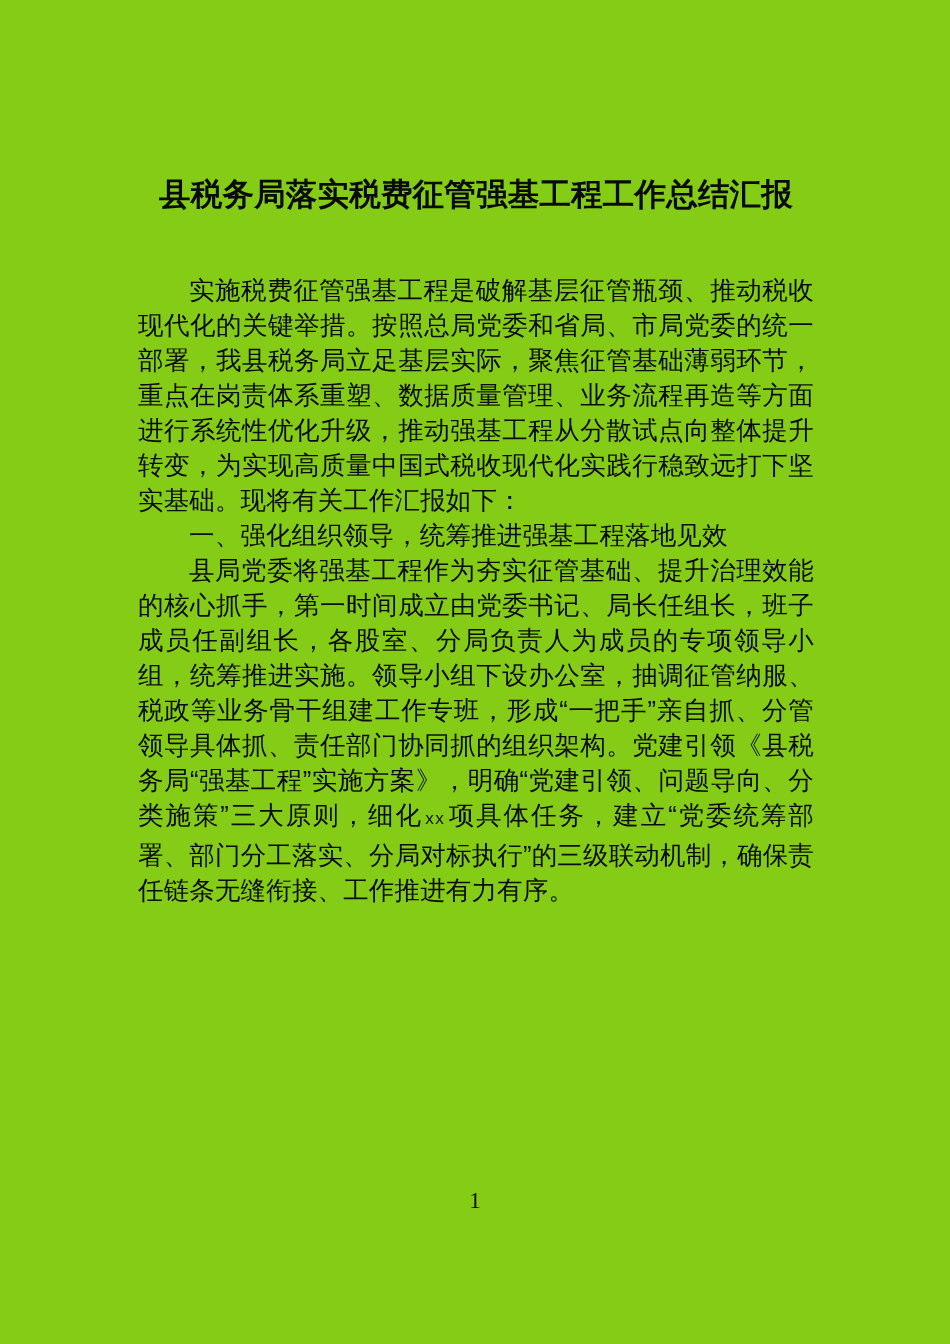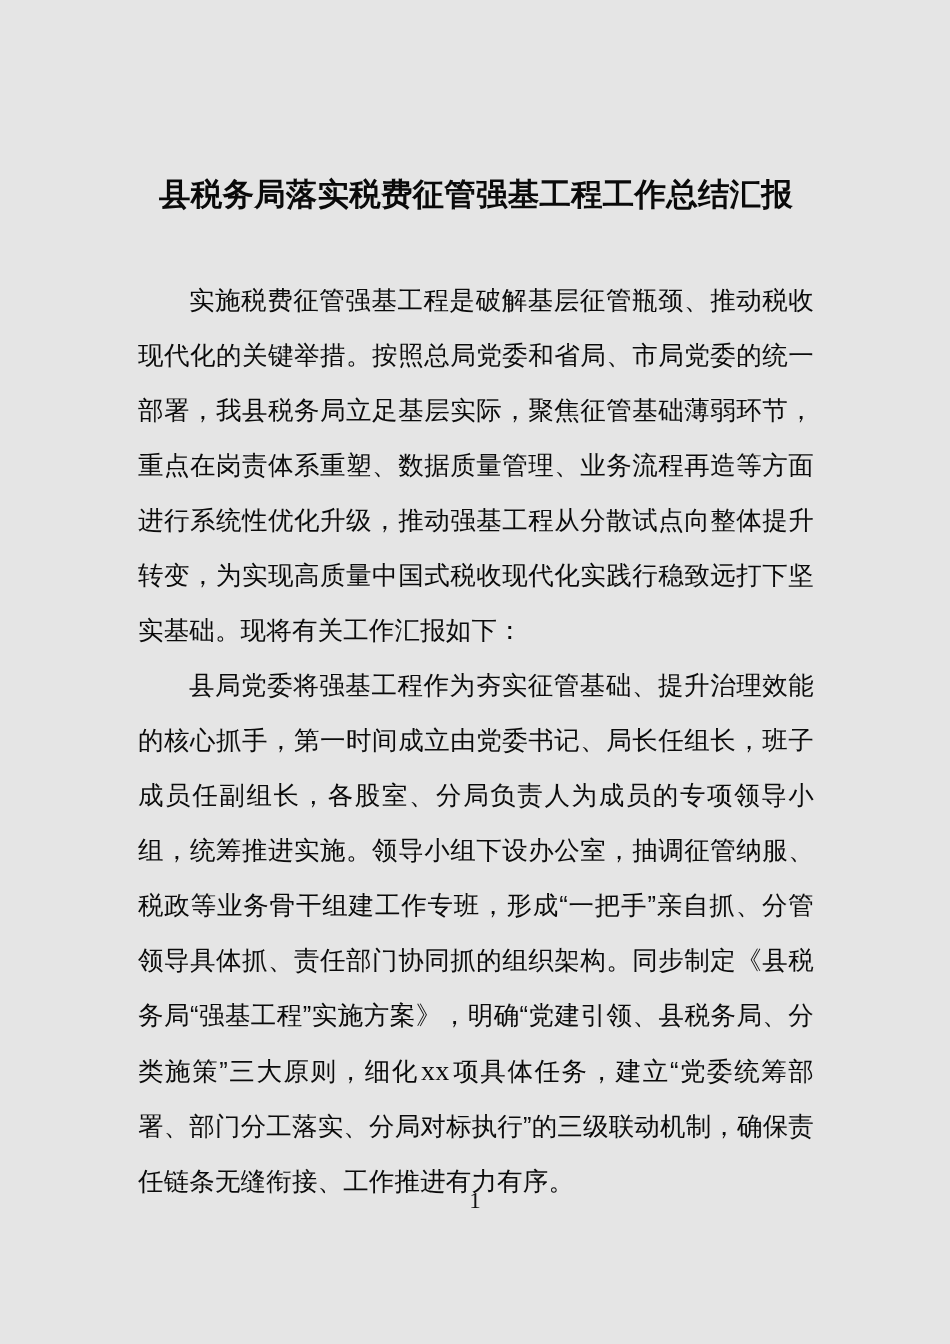--- a/index.html
+++ b/index.html
@@ -16,21 +16,21 @@
     color: #000000;
     -webkit-font-smoothing: antialiased;
   }
 
   .page {
     position: absolute;
     left: 0;
     top: 0;
     width: 950px;
     height: 1344px;
-    background: #e5e5e5;
+    background: #84cc16;
     box-sizing: border-box;
   }
 
   .doc-body {
     position: absolute;
     left: 138px;
     top: 0;
     width: 676px;
   }
 
@@ -45,39 +45,39 @@
     text-align: center;
     letter-spacing: 0.2px;
     color: #0a0a0a;
   }
 
   
   .para {
     margin: 0;
     font-family: "Liberation Sans", "DejaVu Sans", sans-serif;
     font-size: 25.5px;
-    line-height: 55px;
+    line-height: 35px;
     text-align: justify;
     text-justify: inter-ideograph;
     color: #0b0b0b;
     letter-spacing: 0.15px;
     white-space: pre-wrap;
     word-break: break-all;
   }
   .para.indent {
     text-indent: 51px;
   }
   .para.lead {
     margin-top: 52px;
   }
 
   
   .latin {
-    font-family: Liberation Serif, serif;
-    font-size: 28px;
+    font-family: Liberation Mono, monospace;
+    font-size: 16px;
     letter-spacing: 0.4px;
     padding: 0 2px;
   }
 
   
   .page-number {
     position: absolute;
     left: 0;
     top: 1186px;
     width: 950px;
@@ -91,21 +91,22 @@
 </head>
 <body>
 
 <div class="page">
   <div class="doc-body">
 
     <h1 class="doc-title">县税务局落实税费征管强基工程工作总结汇报</h1>
 
     <p class="para indent lead">实施税费征管强基工程是破解基层征管瓶颈、推动税收现代化的关键举措。按照总局党委和省局、市局党委的统一部署，我县税务局立足基层实际，聚焦征管基础薄弱环节，重点在岗责体系重塑、数据质量管理、业务流程再造等方面进行系统性优化升级，推动强基工程从分散试点向整体提升转变，为实现高质量中国式税收现代化实践行稳致远打下坚实基础。现将有关工作汇报如下：</p>
 
+    <p class="para indent">一、强化组织领导，统筹推进强基工程落地见效</p>
 
 
 
-    <p class="para indent"><span>县局党委将强基工程作为夯实征管基础、提升治理效能的核心抓手，第一时间成立由党委书记、局长任组长，班子成员任副组长，各股室、分局负责人为成员的专项领导小组，统筹推进实施。领导小组下设办公室，抽调征管纳服、税政等业务骨干组建工作专班，形成“一把手”亲自抓、分管领导具体抓、责任部门协同抓的组织架构。同步制定《县税务局“强基工程”实施方案》，明确“党建引领、县税务局、分类施策”三大原则，细化</span><span class="latin">xx</span><span>项具体任务，建立“党委统筹部署、部门分工落实、分局对标执行”的三级联动机制，确保责任链条无缝衔接、工作推进有力有序。</span></p>
+    <p class="para indent"><span>县局党委将强基工程作为夯实征管基础、提升治理效能的核心抓手，第一时间成立由党委书记、局长任组长，班子成员任副组长，各股室、分局负责人为成员的专项领导小组，统筹推进实施。领导小组下设办公室，抽调征管纳服、税政等业务骨干组建工作专班，形成“一把手”亲自抓、分管领导具体抓、责任部门协同抓的组织架构。党建引领《县税务局“强基工程”实施方案》，明确“党建引领、问题导向、分类施策”三大原则，细化</span><span class="latin">xx</span><span>项具体任务，建立“党委统筹部署、部门分工落实、分局对标执行”的三级联动机制，确保责任链条无缝衔接、工作推进有力有序。</span></p>
 
   </div>
 
   <div class="page-number">1</div>
 </div>
 
 </body></html>

